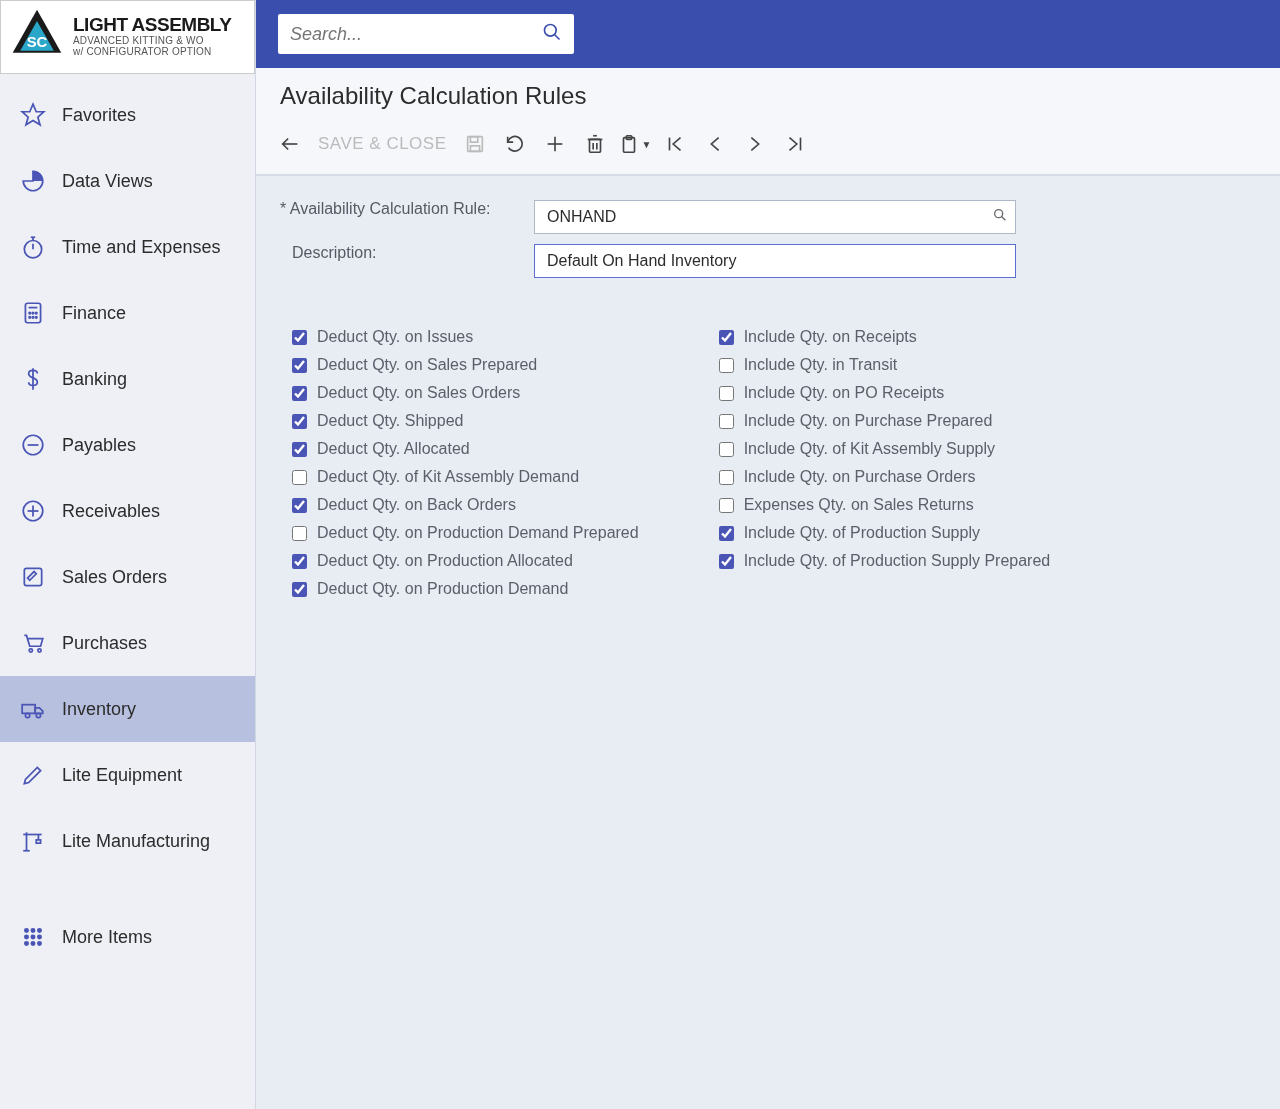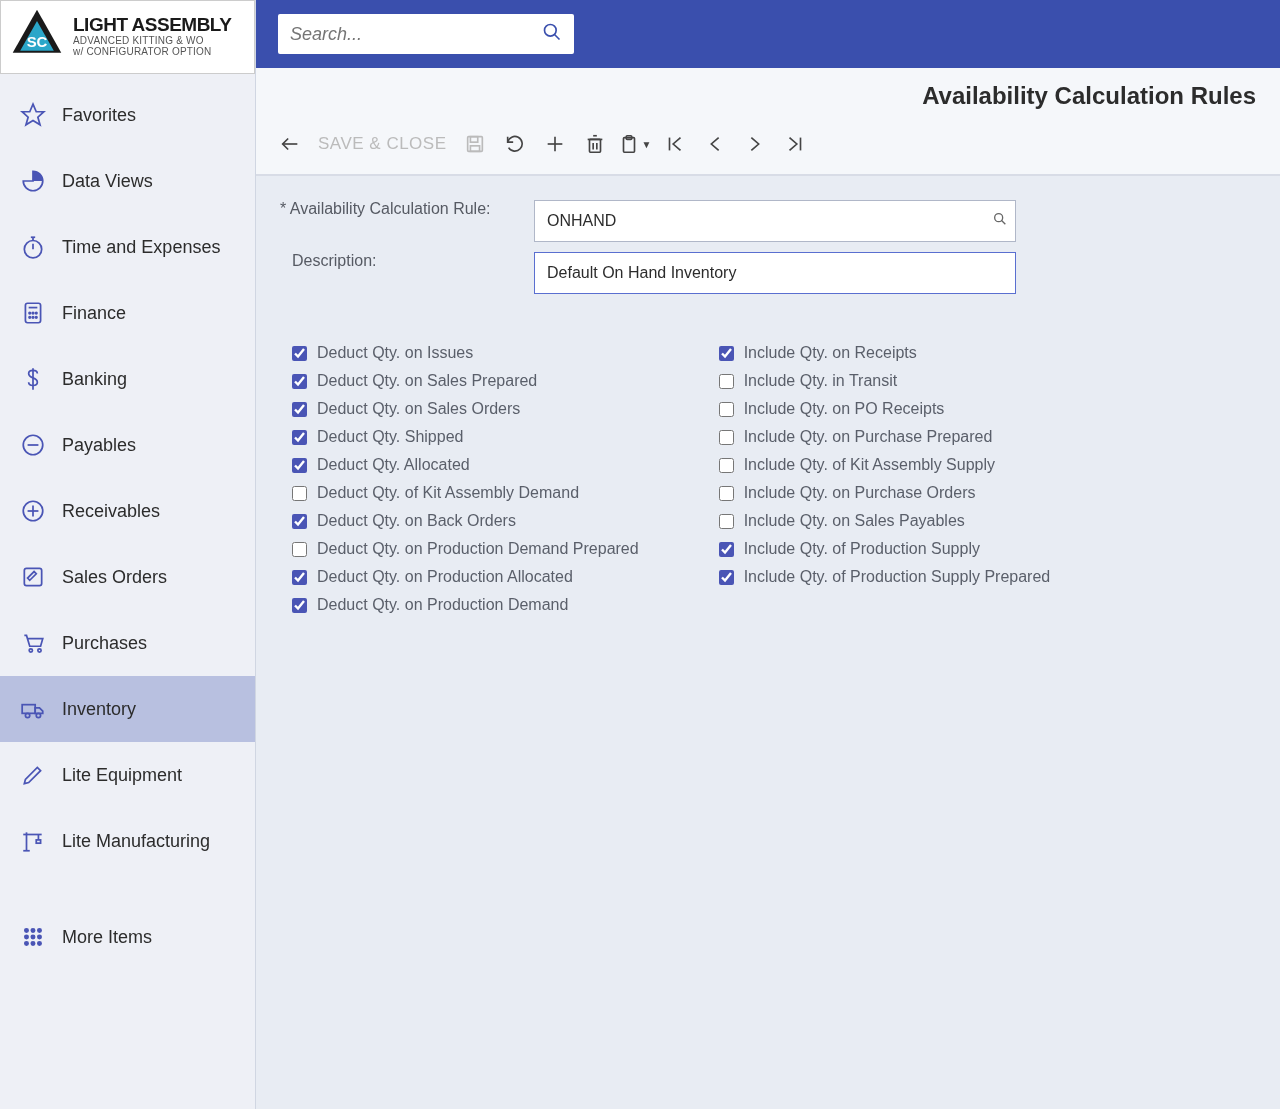--- a/index.html
+++ b/index.html
@@ -130,22 +130,21 @@
       fill: none;
       stroke-width: 2;
     }
     .page-header {
       padding: 14px 24px 6px;
       background: #f5f7fa;
     }
     .page-title {
       font-size: 24px;
       color: #2c2c2c;
-      font-weight: bold;
-      text-align: right;
+      font-weight: normal;
     }
     .toolbar {
       padding: 10px 14px 12px;
       display: flex;
       align-items: center;
       border-bottom: 1px solid #d8dce6;
     }
     .tb-btn {
       width: 40px;
       height: 36px;
@@ -203,21 +202,21 @@
       content: "* ";
       color: #565a63;
       margin-left: -12px;
     }
     .form-input-wrap {
       position: relative;
       width: 482px;
     }
     .form-input {
       width: 100%;
-      height: 42px;
+      height: 34px;
       border: 1px solid #b0b7c8;
       background: white;
       padding: 0 12px;
       font-size: 16px;
       color: #2c2c2c;
       outline: none;
     }
     .form-input:focus, .form-input.focused {
       border-color: #5a6fd0;
     }
@@ -591,21 +590,21 @@
             <div class="checkbox-row">
               <input type="checkbox" style="">
               <label>Include Qty. of Kit Assembly Supply</label>
             </div>
             <div class="checkbox-row">
               <input type="checkbox" style="">
               <label>Include Qty. on Purchase Orders</label>
             </div>
             <div class="checkbox-row">
               <input type="checkbox" style="">
-              <label>Include Qty. on Sales Payables</label>
+              <label>Expenses Qty. on Sales Returns</label>
             </div>
             <div class="checkbox-row">
               <input type="checkbox" checked="" style="">
               <label>Include Qty. of Production Supply</label>
             </div>
             <div class="checkbox-row">
               <input type="checkbox" checked="" style="">
               <label>Include Qty. of Production Supply Prepared</label>
             </div>
           </div>

